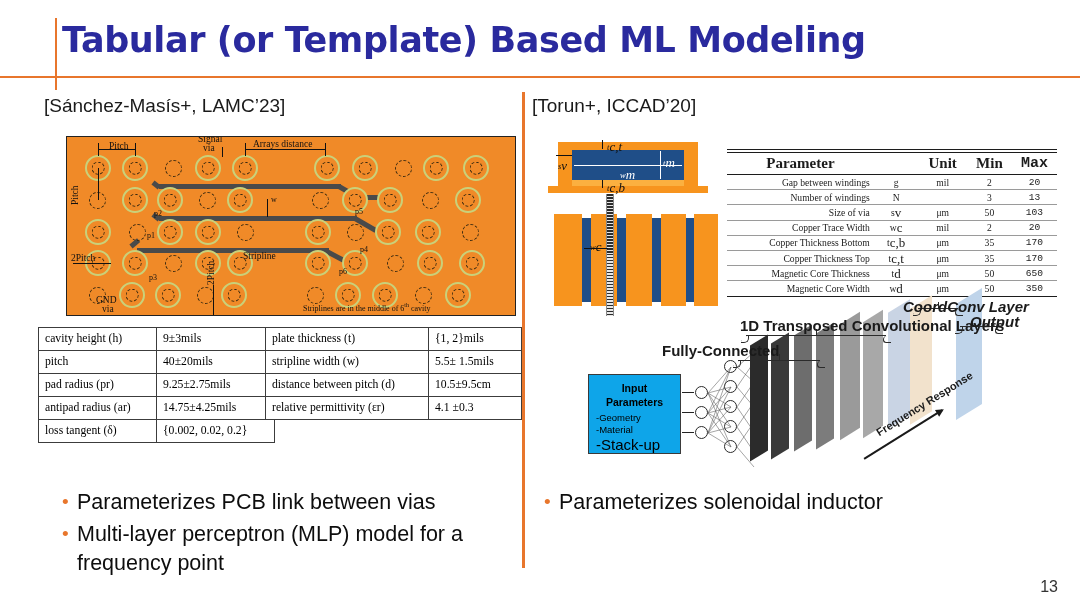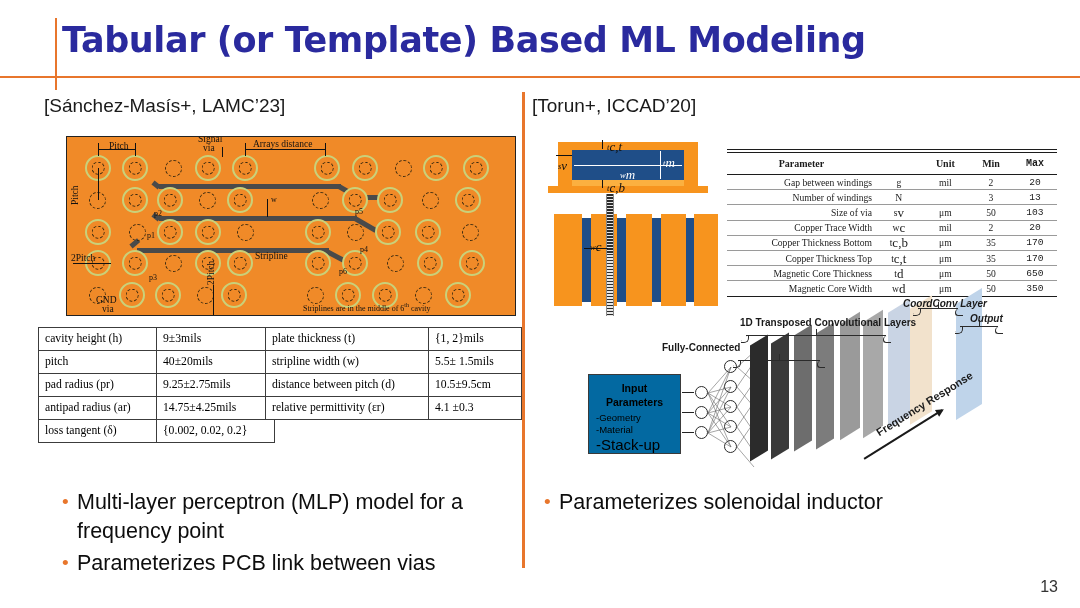--- a/index.html
+++ b/index.html
@@ -188,21 +188,21 @@
     background: #fff;
     width: 330px;
   }
   #rtable th, #rtable td {
     padding: 1.6px 4px;
     line-height: 11px;
     white-space: nowrap;
   }
   #rtable thead th {
     font-weight: bold;
-    font-size: 10px;
+    font-size: 15px;
     padding: 5px 4px 5px;
   }
   #rtable .c-param { text-align: right; width: 150px; }
   #rtable .c-sym   { text-align: center; width: 42px; }
   #rtable .c-unit  { text-align: center; width: 44px; }
   #rtable .c-min   { text-align: center; width: 40px; }
   #rtable .c-max   { text-align: center; width: 40px; font-family: Liberation Mono, monospace; }
   #rtable thead th.c-param { text-align: center; }
   #rtable tbody tr { border-top: 1px solid #9a9a9a; }
   #rtable tbody tr:first-child { border-top: 1.4px solid #1c1c1c; }
@@ -217,31 +217,31 @@
   
   #nn-figure {
     position: absolute;
     left: 588px; top: 312px;
     width: 470px; height: 165px;
   }
   .nn-lbl {
     position: absolute;
     font-family: "Liberation Sans", sans-serif;
     font-weight: bold;
-    font-size: 10px;
+    font-size: 15px;
     color: #1a1a1a;
     white-space: nowrap;
   }
   .nn-lbl.ital { font-style: italic; }
   #input-box {
     position: absolute;
     left: 0px; top: 62px;
     width: 93px; height: 80px;
     border: 1.3px solid #3a3a3a;
-    background: #0369a1;
+    background: #0ea5e9;
     box-sizing: border-box;
   }
   .node {
     position: absolute;
     width: 13px; height: 13px;
     border-radius: 50%;
     border: 1.3px solid #2b2b2b;
     background: #fff;
     box-sizing: border-box;
   }
@@ -392,21 +392,21 @@
   <div class="dimline" style="left:200px; top:62px; width:1px; height:18px;"></div>
   <div class="dimline" style="left:146px; top:148px; width:1px; height:30px;"></div>
 
   <span class="pcb-lbl" style="left:42px;  top:4px;">Pitch</span>
   <span class="pcb-lbl vert" style="left:3px; top:68px;">Pitch</span>
   <span class="pcb-lbl" style="left:131px; top:-3px;">Signal</span>
   <span class="pcb-lbl" style="left:136px; top:6px;">via</span>
   <span class="pcb-lbl" style="left:186px; top:2px;">Arrays distance</span>
   <span class="pcb-lbl" style="left:4px;   top:116px;">2Pitch</span>
   <span class="pcb-lbl vert" style="left:139px; top:148px;">2Pitch</span>
-  <span class="pcb-lbl" style="left:188px; top:114px;">Stripline</span>
+  <span class="pcb-lbl" style="left:176px; top:114px;">Stripline</span>
   <span class="pcb-lbl" style="left:29px;  top:158px;">GND</span>
   <span class="pcb-lbl" style="left:35px;  top:167px;">via</span>
   <span class="pcb-lbl small" style="left:204px; top:58px;">w</span>
   <span class="pcb-lbl small" style="left:87px;  top:72px;">p2</span>
   <span class="pcb-lbl small" style="left:80px;  top:94px;">p1</span>
   <span class="pcb-lbl small" style="left:82px;  top:136px;">p3</span>
   <span class="pcb-lbl small" style="left:288px; top:70px;">p5</span>
   <span class="pcb-lbl small" style="left:293px; top:108px;">p4</span>
   <span class="pcb-lbl small" style="left:272px; top:130px;">p6</span>
   <span class="pcb-lbl small" style="left:236px; top:165px;"><span>Striplines are in the middle of 6</span><sup style="font-size:6px;">th</sup><span> cavity</span></span>
@@ -646,20 +646,20 @@
   <div class="brace" style="left:372px; top:14px; width:38px;">
       <div class="tick"></div>
     </div>
   <span class="nn-lbl ital" style="left:382px; top:1px;">Output</span>
 
   <div id="freq-arrow"></div>
   <div id="freq-resp-lbl">Frequency Response</div>
 </div>
 
 <div class="bullets" id="bullets-left">
+  <div class="bullet">Parameterizes PCB link between vias</div>
   <div class="bullet">Multi-layer perceptron (MLP) model for a frequency point</div>
-  <div class="bullet">Parameterizes PCB link between vias</div>
 </div>
 <div class="bullets" id="bullets-right">
   <div class="bullet">Parameterizes solenoidal inductor</div>
 </div>
 
 <div id="slide-number">13</div>
 
 </body></html>

